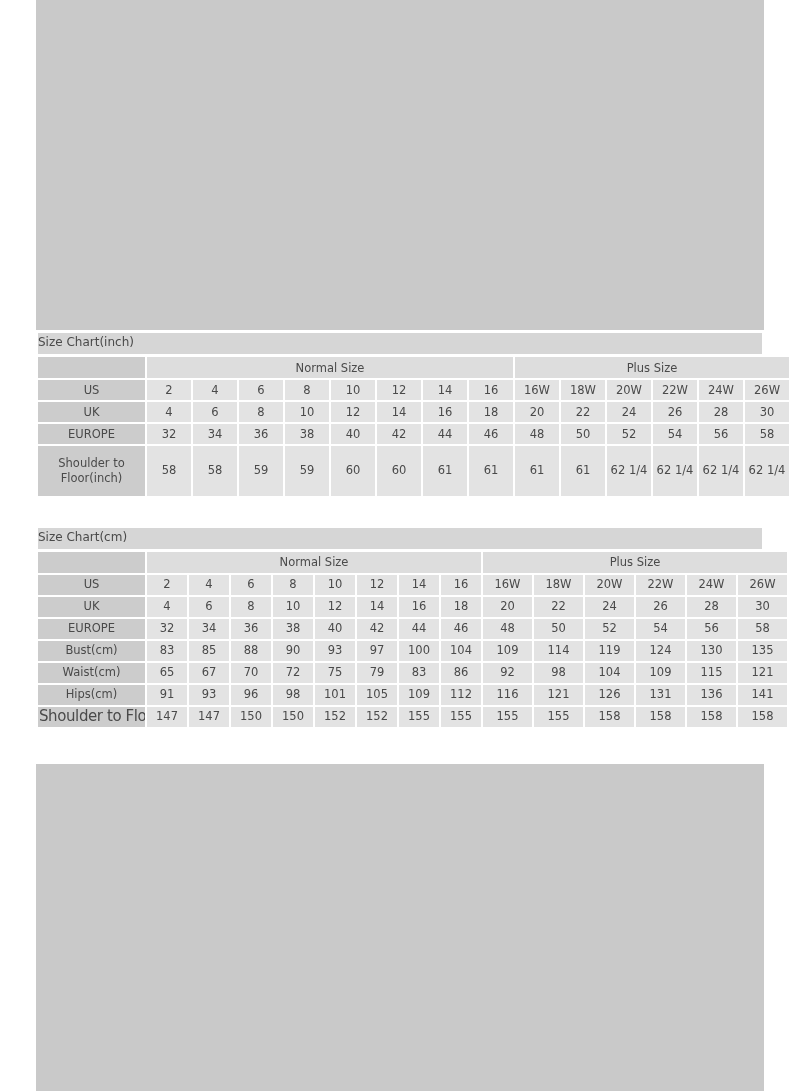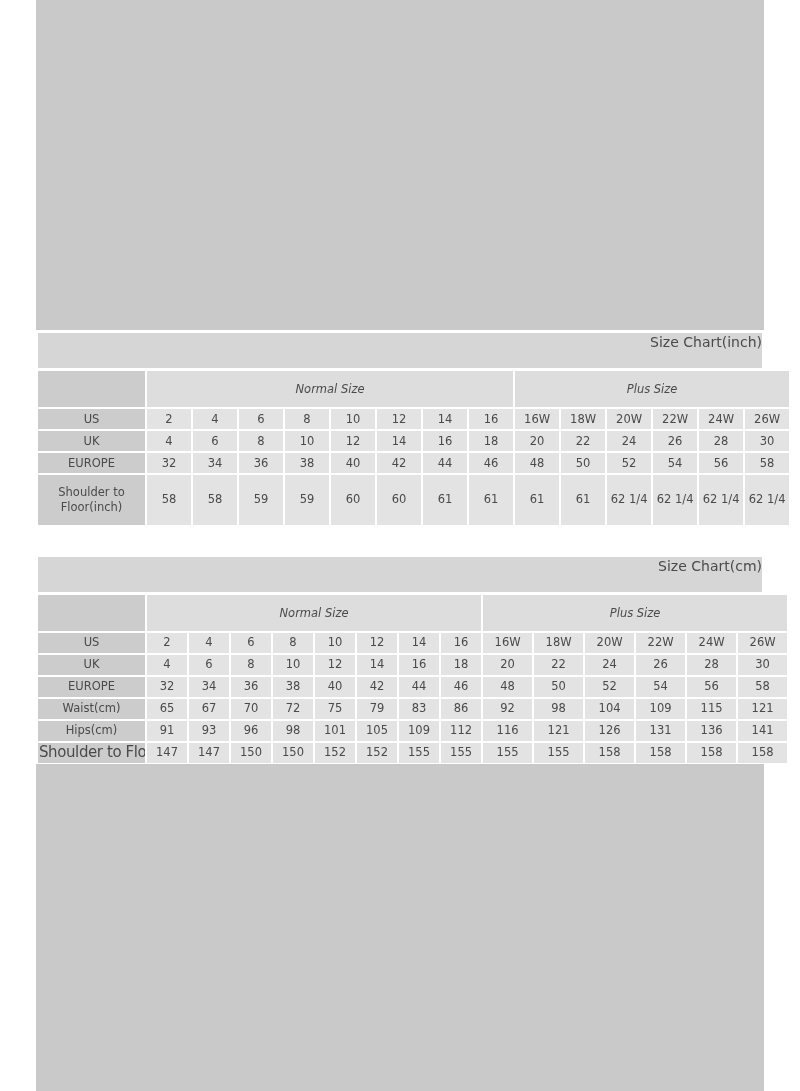--- a/index.html
+++ b/index.html
@@ -12,32 +12,32 @@
   }
   html,body{margin:0;padding:0;}
   body{background:#ffffff;font-family:"DejaVu Sans","Liberation Sans",sans-serif;}
   .canvas{position:relative;width:800px;height:1091px;background:#ffffff;overflow:hidden;}
   .gray-block{position:absolute;left:36px;width:728px;background:var(--panel);}
   .gray-top{top:0;height:330px;}
   .gray-bottom{top:764px;height:327px;}
   .content{position:absolute;left:38px;top:333px;width:724px;}
   .size-table + .size-table{margin-top:30px;}
   .table-title{
-    height:35px;line-height:19px;text-align:right;
-    background:var(--title-bar);color:var(--text);font-size:14px;
+    height:21px;line-height:19px;text-align:left;
+    background:var(--title-bar);color:var(--text);font-size:12px;
   }
   table{
     table-layout:fixed;border-collapse:separate;border-spacing:2px;
     margin:1px -2px 0 -2px;width:calc(100% + 4px);
   }
   th,td{
     font-weight:normal;text-align:center;vertical-align:middle;
     color:var(--text);font-size:11.5px;padding:0 1px;overflow:hidden;
   }
-  thead th{height:36px;font-style:italic;}
+  thead th{height:21px;}
   tbody th,tbody td{height:20px;line-height:1.3;}
   .corner,.row-label{background:var(--label-cell);}
   .group{background:var(--group-cell);}
   .val{background:var(--data-cell);}
   .t-inch col.c-label{width:107px;}
   .t-inch col.c-normal,.t-inch col.c-plus{width:44px;}
   .t-cm col.c-label{width:107px;}
   .t-cm col.c-normal{width:40px;}
   .t-cm col.c-plus{width:49px;}
   .t-inch tbody tr:last-child th{padding:10px 1px;}
@@ -224,20 +224,37 @@
               <td class="val">44</td>
               <td class="val">46</td>
               <td class="val">48</td>
               <td class="val">50</td>
               <td class="val">52</td>
               <td class="val">54</td>
               <td class="val">56</td>
               <td class="val">58</td>
             </tr>
             <tr>
+              <th class="row-label">Bust(cm)</th>
+              <td class="val">83</td>
+              <td class="val">85</td>
+              <td class="val">88</td>
+              <td class="val">90</td>
+              <td class="val">93</td>
+              <td class="val">97</td>
+              <td class="val">100</td>
+              <td class="val">104</td>
+              <td class="val">109</td>
+              <td class="val">114</td>
+              <td class="val">119</td>
+              <td class="val">124</td>
+              <td class="val">130</td>
+              <td class="val">135</td>
+            </tr>
+            <tr>
               <th class="row-label">Waist(cm)</th>
               <td class="val">65</td>
               <td class="val">67</td>
               <td class="val">70</td>
               <td class="val">72</td>
               <td class="val">75</td>
               <td class="val">79</td>
               <td class="val">83</td>
               <td class="val">86</td>
               <td class="val">92</td>

